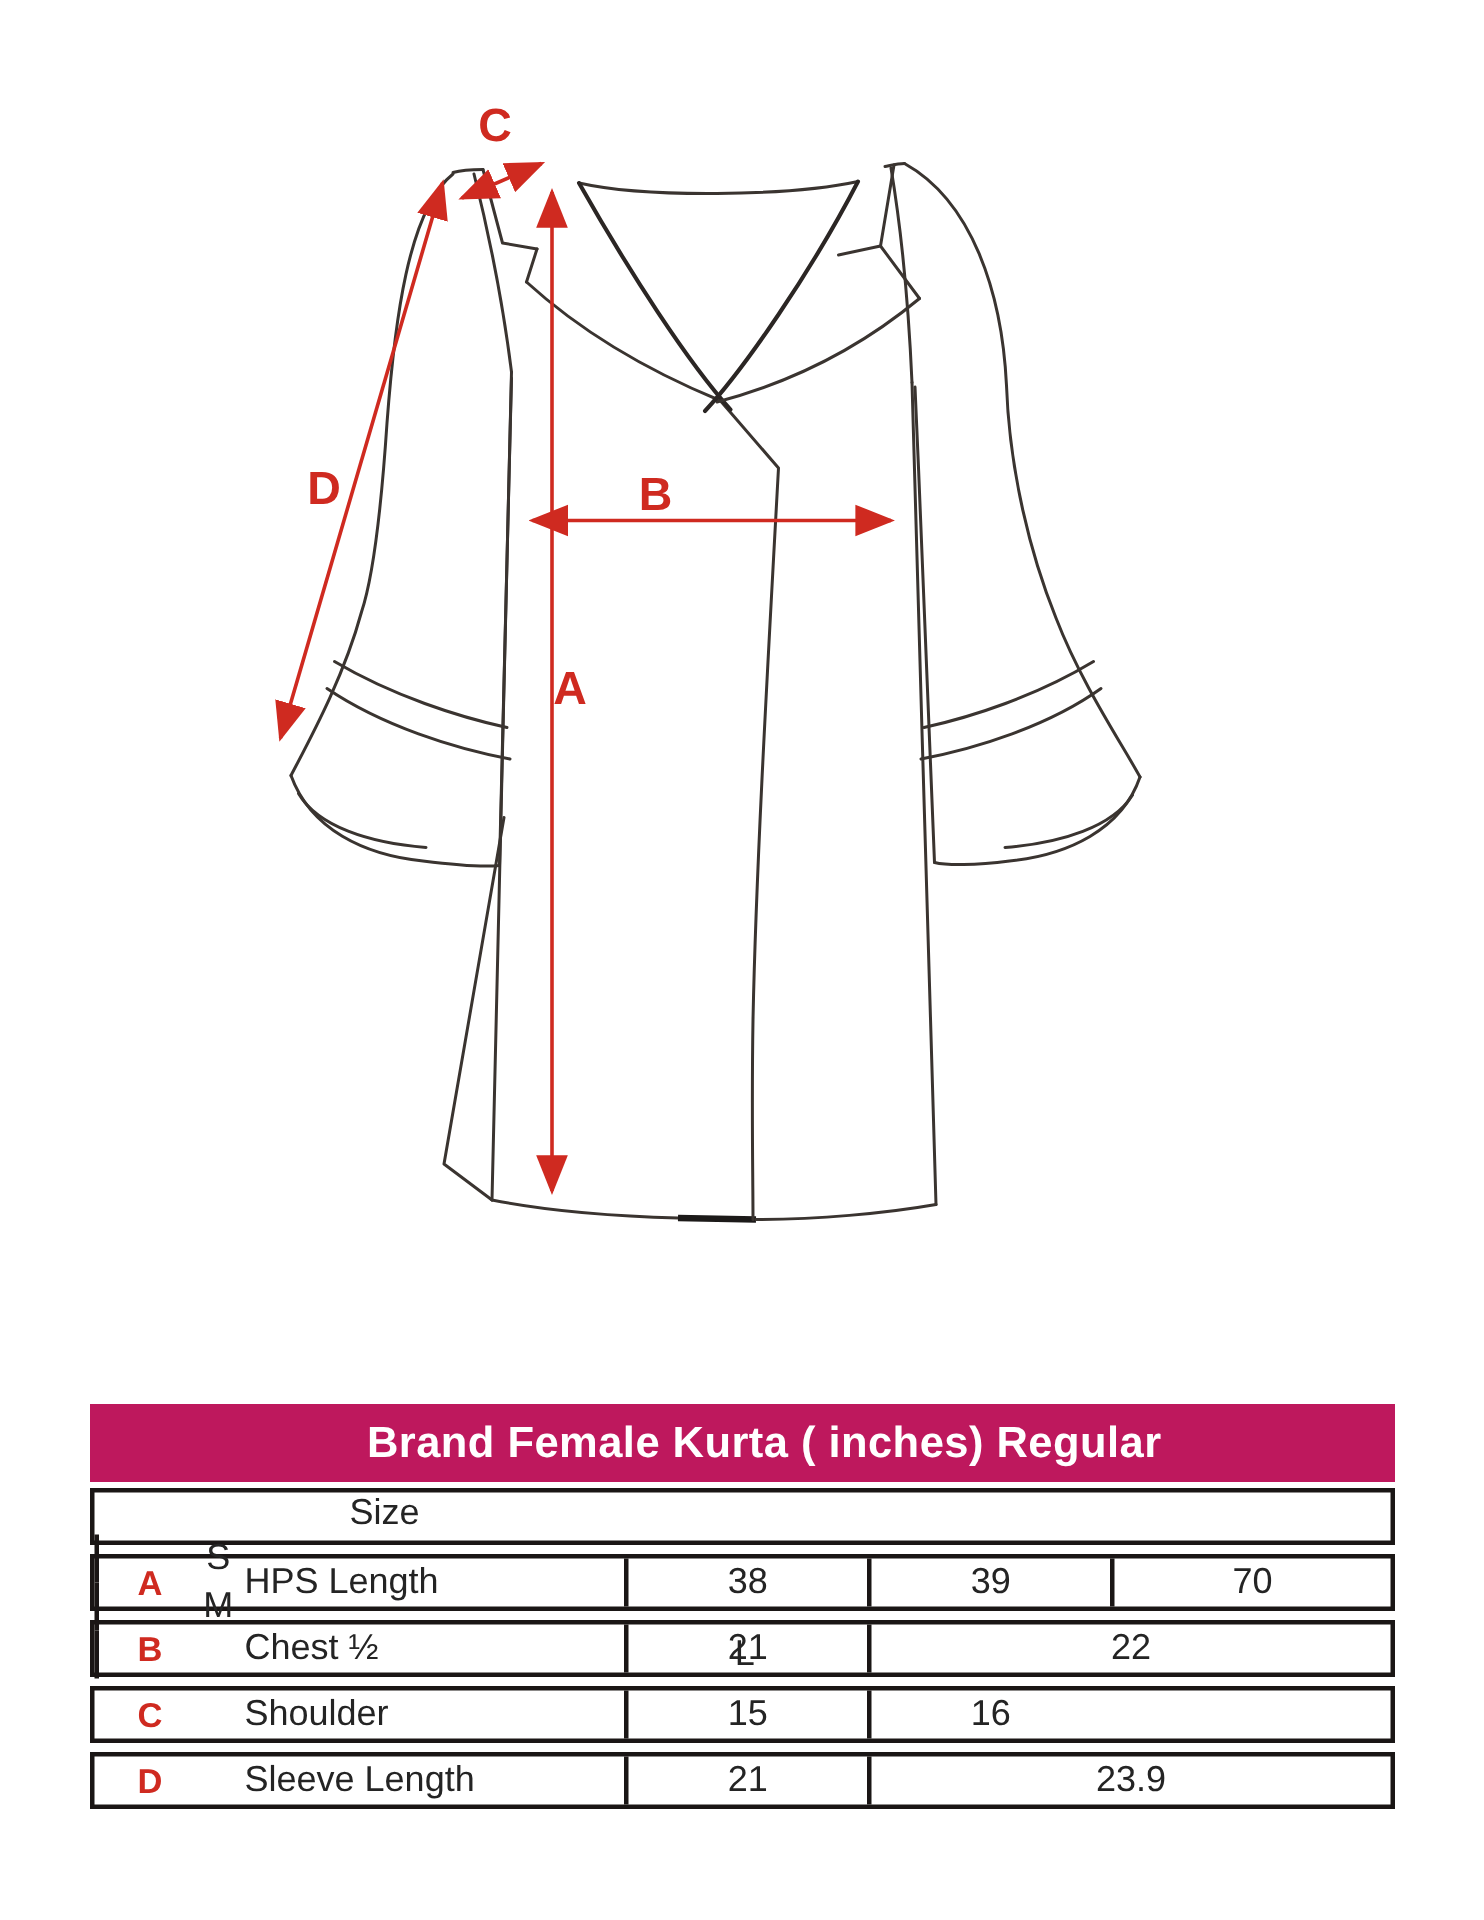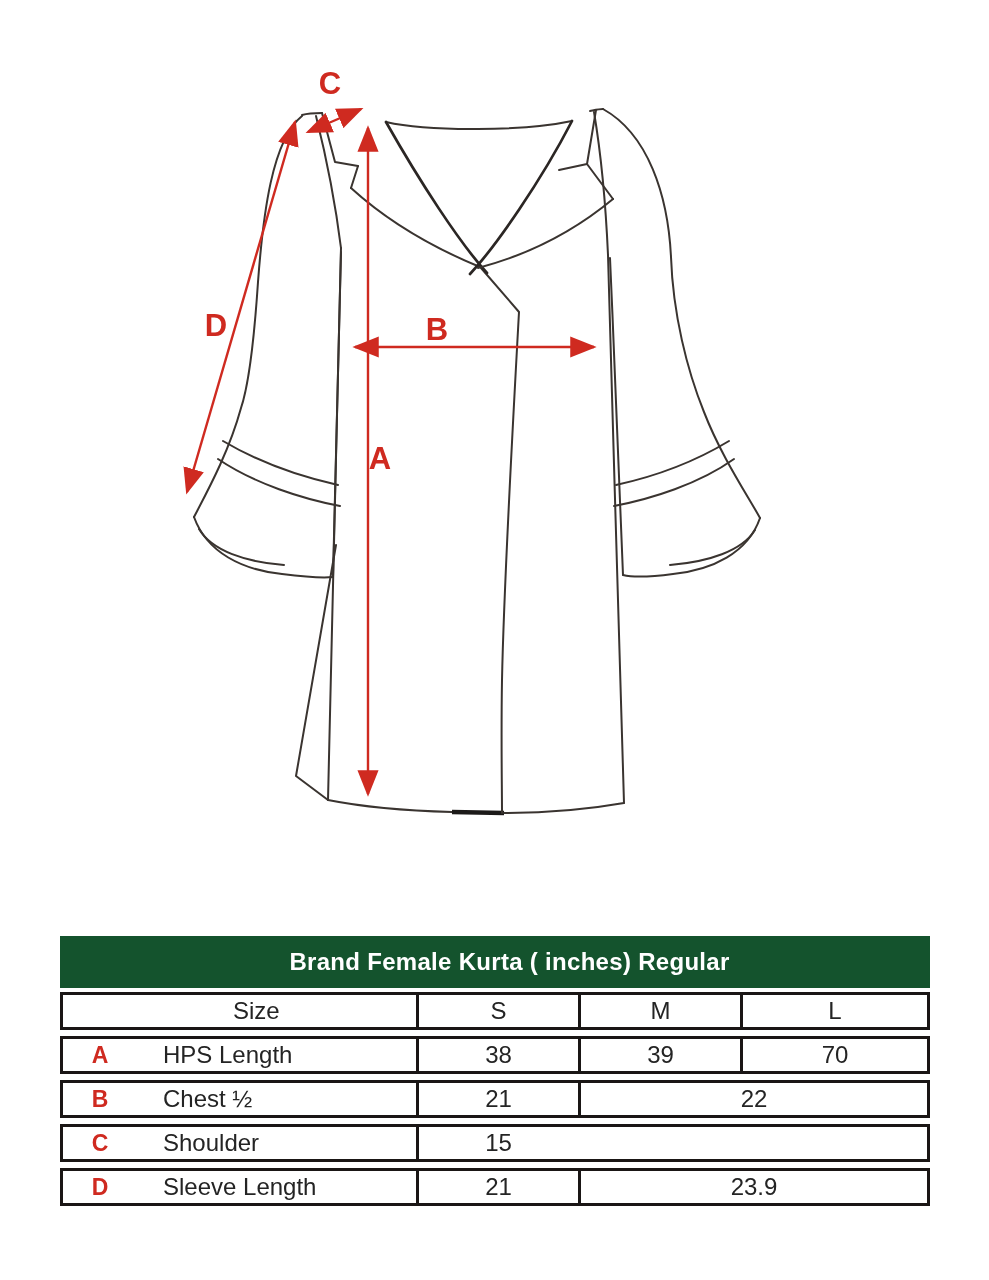--- a/index.html
+++ b/index.html
@@ -4,25 +4,25 @@
 <style>
   html,body{margin:0;padding:0;background:#ffffff;}
   body{width:989px;height:1280px;position:relative;overflow:hidden;
        font-family:"Liberation Sans","DejaVu Sans",sans-serif;}
 
   
   #sketch{position:absolute;left:0;top:0;width:989px;height:935px;}
 
   
   .size-table{position:absolute;left:60px;top:936px;width:870px;box-sizing:border-box;}
-  .t-title{height:52px;background:#14532d;color:#ffffff;font-size:24px;font-weight:bold;
+  .t-title{height:52px;background:#be185d;color:#ffffff;font-size:29px;font-weight:bold;
            display:flex;align-items:center;justify-content:center;letter-spacing:.3px;padding-left:29px;}
   .t-row{display:flex;background:#ffffff;border:3px solid #1a1615;height:32px;
          margin-top:6px;box-sizing:content-box;}
-  .t-row.first{margin-top:4px;}
+  .t-row.first{margin-top:4px;flex-direction:column;}
   .c0{width:353px;display:flex;align-items:center;box-sizing:border-box;}
   .letter{width:74px;text-align:center;color:#cf2a20;font-weight:bold;font-size:23px;}
   .lbl{font-size:24px;color:#242424;padding-left:26px;white-space:nowrap;}
   .c0.size-cell .lbl{padding-left:96px;}
   .cv{width:162px;border-left:3px solid #1a1615;text-align:center;font-size:24px;
       color:#242424;line-height:32px;box-sizing:border-box;}
   .cv.last{width:auto;flex:1;}
 
   
   .g-line{fill:none;stroke:#3a3430;stroke-width:2;stroke-linecap:round;stroke-linejoin:round;}
@@ -139,20 +139,21 @@
     <div class="cv">21</div>
     <div class="cv last">22</div>
   </div>
 
   <div class="t-row">
     <div class="c0">
       <span class="letter">C</span>
       <span class="lbl">Shoulder</span>
     </div>
     <div class="cv">15</div>
+    <div class="cv">16</div>
   </div>
 
   <div class="t-row">
     <div class="c0">
       <span class="letter">D</span>
       <span class="lbl">Sleeve Length</span>
     </div>
     <div class="cv">21</div>
     <div class="cv last">23.9</div>
   </div>

